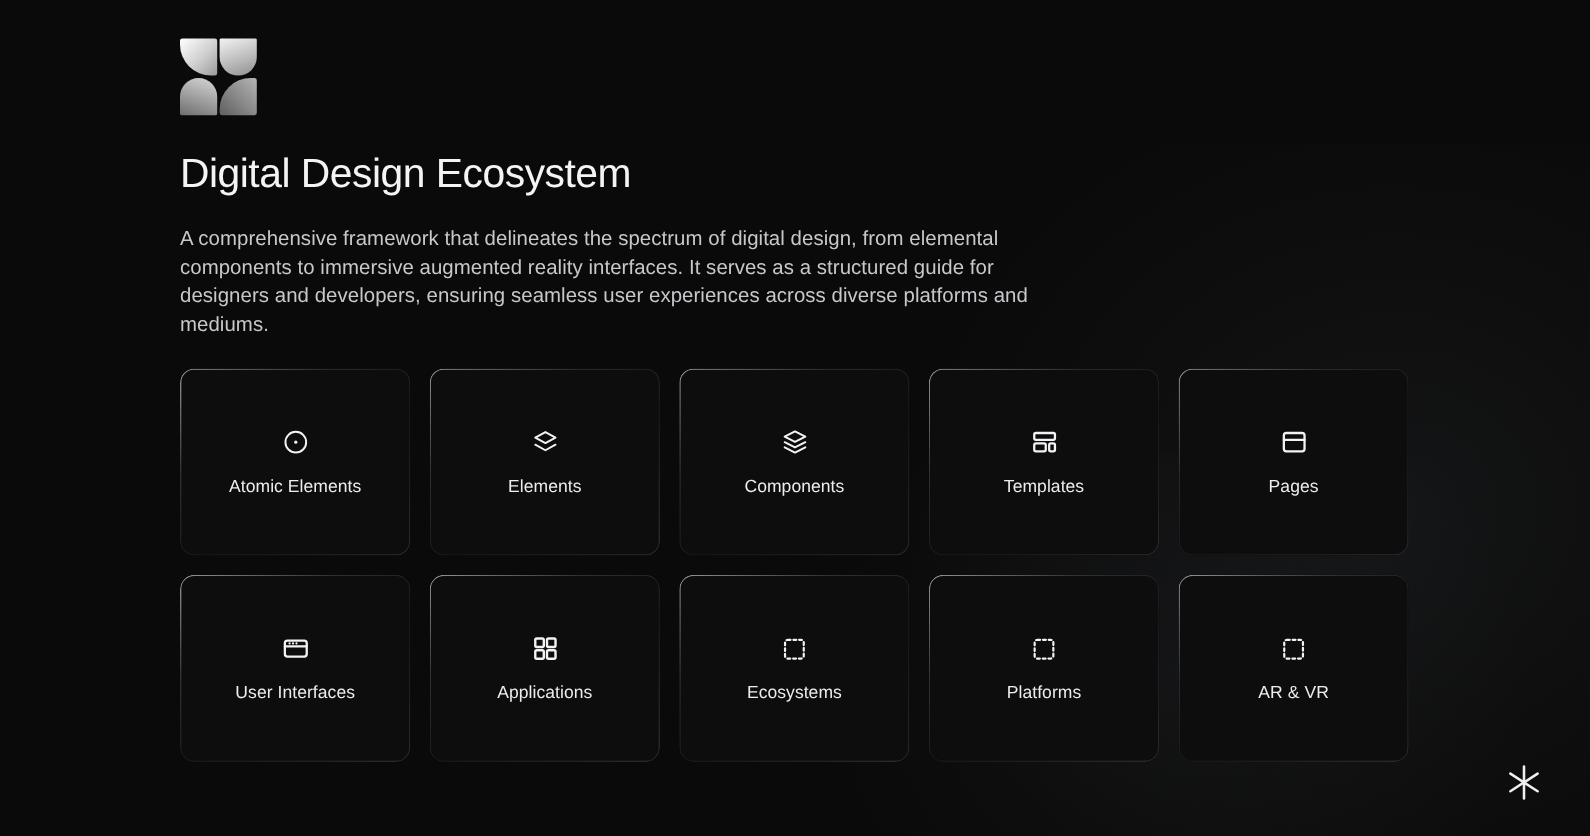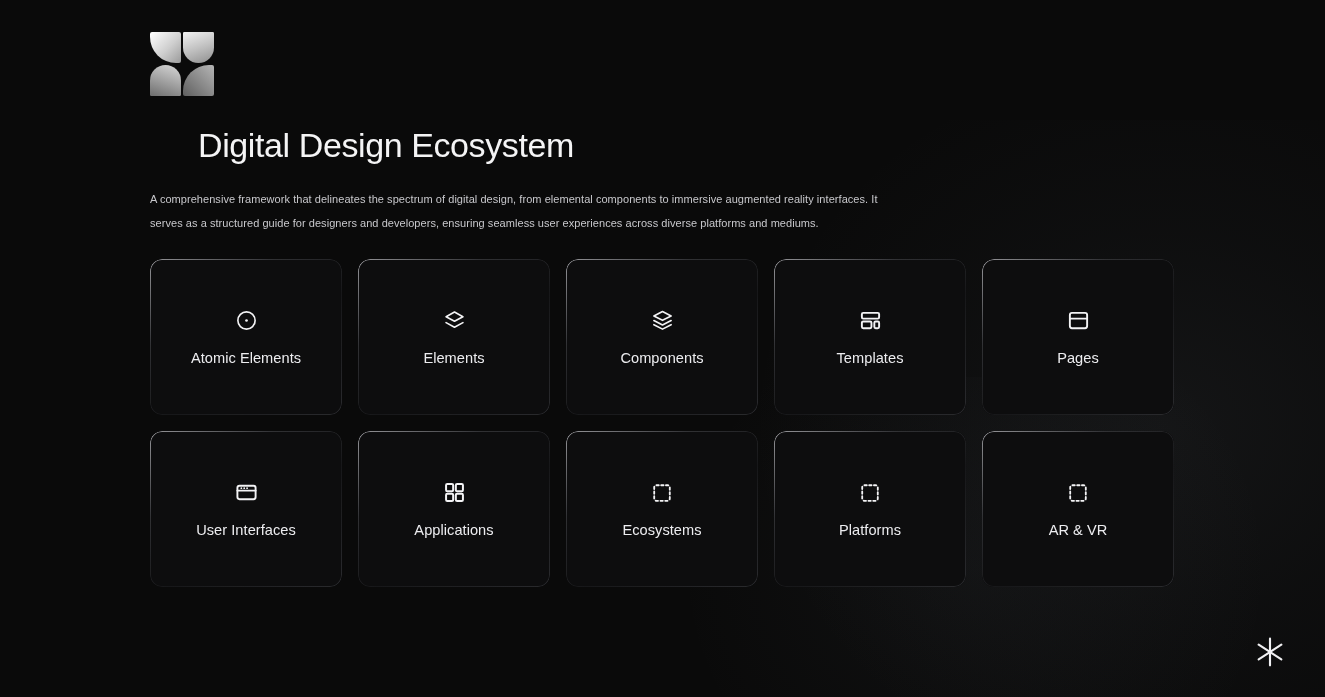--- a/index.html
+++ b/index.html
@@ -57,25 +57,24 @@
               border-radius:26px 2px 2px 2px; }
 
   
   .page-title {
     margin-top:30px;
     font-size:34px;
     font-weight:400;
     letter-spacing:-0.4px;
     color:#f4f4f5;
     line-height:1.15;
-    margin-left:48px;
   }
   .page-desc {
     margin-top:22px;
-    font-size:11px;
+    font-size:17px;
     line-height:24px;
     color:#c8c8cc;
     max-width:748px;
     letter-spacing:0.05px;
   }
 
   
   .card-grid {
     margin-top:24px;
     display:grid;

